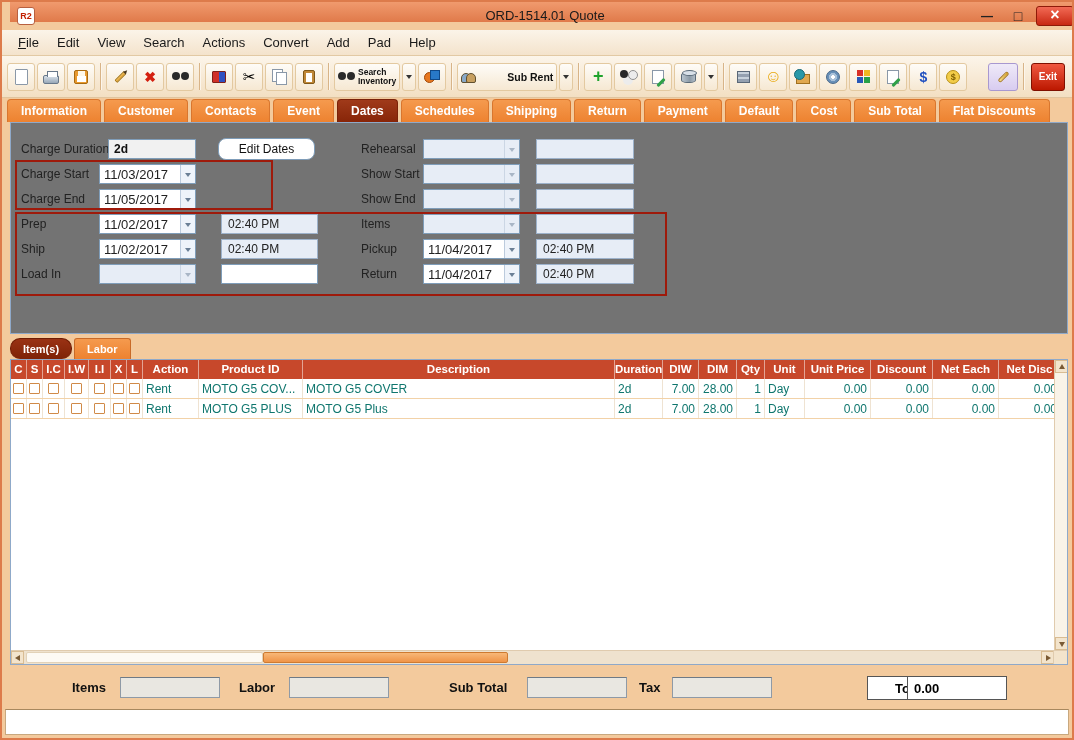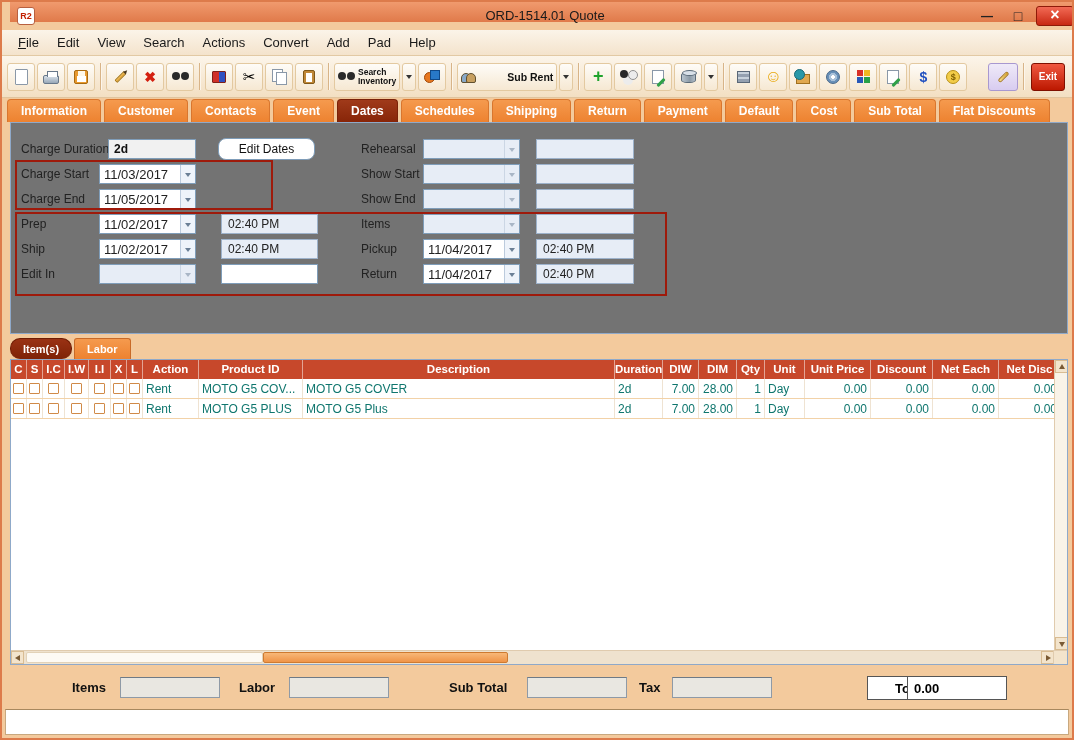--- a/index.html
+++ b/index.html
@@ -312,21 +312,21 @@
     </div>
     <div class="tfield" style="left:210px;top:91px;width:97px">02:40 PM</div>
 
     <span class="lbl" style="left:10px;top:119px">Ship</span>
     <div class="combo" style="left:88px;top:116px;width:97px">
       <span class="cval">11/02/2017</span>
       <span class="carw"></span>
     </div>
     <div class="tfield" style="left:210px;top:116px;width:97px">02:40 PM</div>
 
-    <span class="lbl" style="left:10px;top:144px">Edit In</span>
+    <span class="lbl" style="left:10px;top:144px">Load In</span>
     <div class="combo disabled" style="left:88px;top:141px;width:97px">
       <span class="cval"></span>
       <span class="carw"></span>
     </div>
     <div class="tfield white" style="left:210px;top:141px;width:97px"></div>
 
     <span class="lbl" style="left:350px;top:19px">Rehearsal</span>
     <div class="combo disabled" style="left:412px;top:16px;width:97px">
       <span class="cval"></span>
       <span class="carw"></span>

